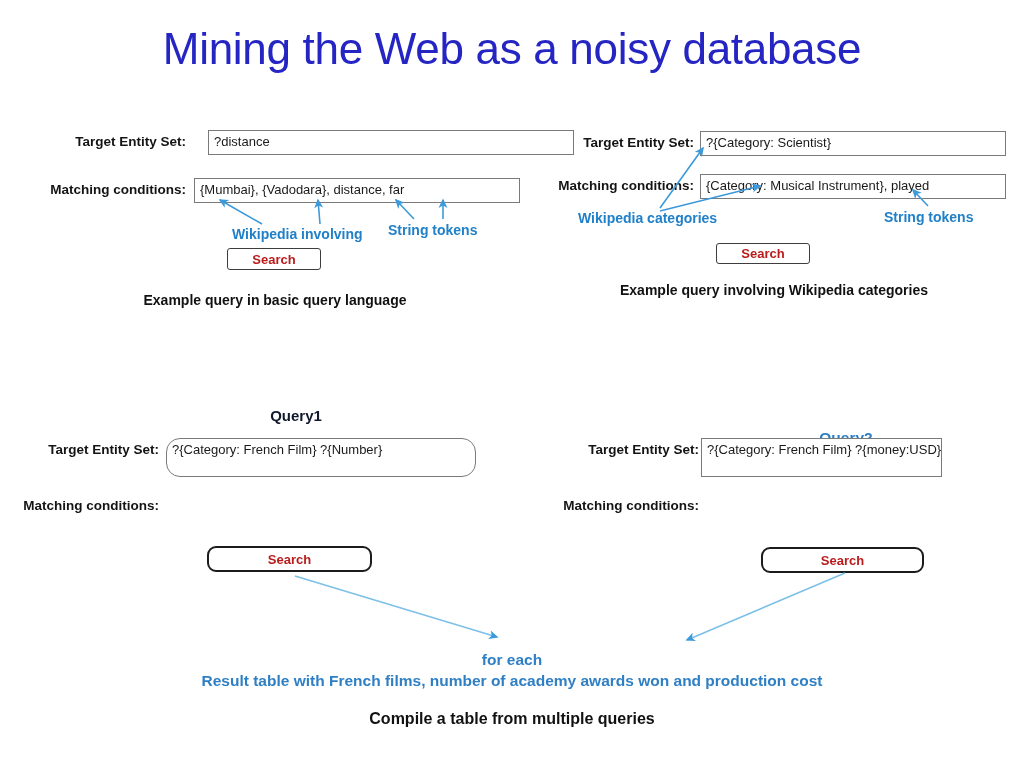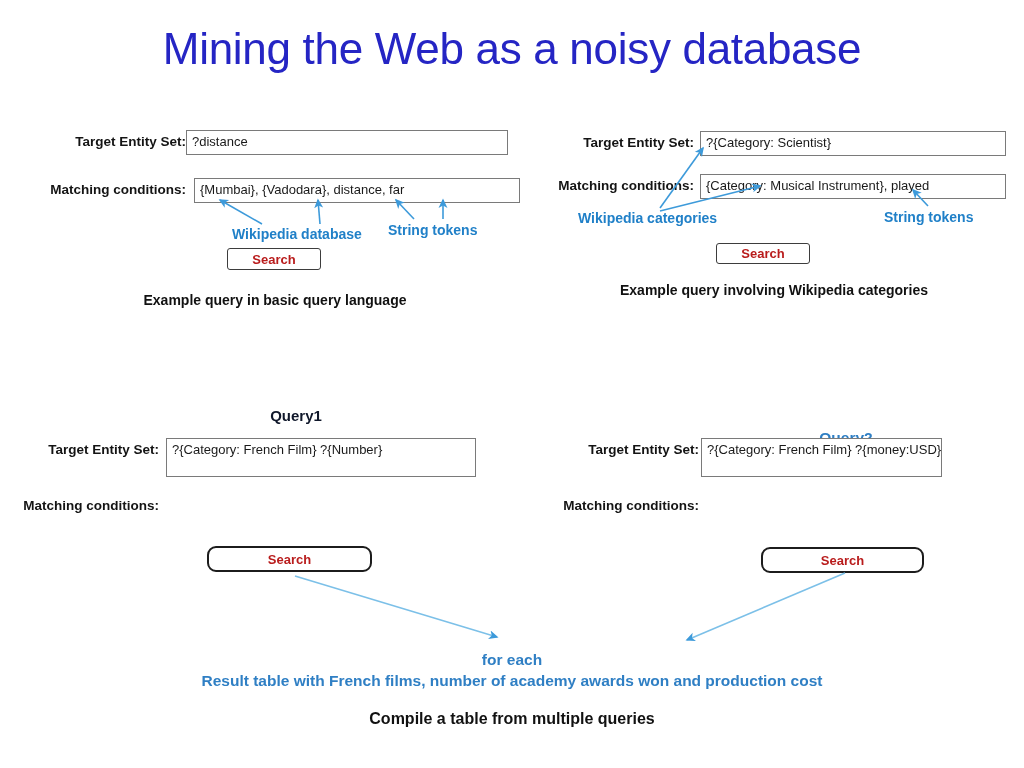--- a/index.html
+++ b/index.html
@@ -120,29 +120,29 @@
 </style>
 </head>
 <body>
 
 <div class="slide-title">Mining the Web as a noisy database</div>
 
 <div class="panel">
 
   <div class="field-row" style="left:36px; top:130px;">
     <div class="field-label" style="width:150px; padding-top:5px;">Target Entity Set:</div>
-    <div class="field-box box-sm" style="width:322px; margin-left:0;">?distance</div>
+    <div class="field-box box-sm" style="width:366px; margin-left:22px;">?distance</div>
   </div>
 
   <div class="field-row" style="left:8px; top:178px;">
     <div class="field-label" style="width:178px; padding-top:5px;">Matching conditions:</div>
     <div class="field-box box-sm" style="width:326px; margin-left:8px;">{Mumbai}, {Vadodara}, distance, far</div>
   </div>
 
-  <div class="annot" style="left:232px; top:226px;">Wikipedia database</div>
+  <div class="annot" style="left:232px; top:226px;">Wikipedia involving</div>
 
   <div class="annot" style="left:388px; top:222px;">String tokens</div>
 
   <div class="search-btn" style="left:227px; top:248px; width:94px; height:22px;">Search</div>
 
   <div class="caption" style="left:0px; top:292px; width:550px;">Example query in basic query language</div>
 </div>
 
 <div class="panel">
 
@@ -164,21 +164,21 @@
 
   <div class="caption" style="left:524px; top:282px; width:500px;">Example query involving Wikipedia categories</div>
 </div>
 
 <div class="panel">
 
   <div class="caption" style="left:220px; top:407px; width:152px; color:#0f172a; font-size:15px;">Query1</div>
 
   <div class="field-row" style="left:34px; top:438px;">
     <div class="field-label" style="width:125px; padding-top:5px;">Target Entity Set:</div>
-    <div class="field-box box-lg" style="width:310px; margin-left:7px;">?{Category: French Film} ?{Number}</div>
+    <div class="field-box box-lg" style="width:310px; margin-left:7px;border-radius:14px;">?{Category: French Film} ?{Number}</div>
   </div>
 
   <div class="field-row" style="left:6px; top:494px;">
     <div class="field-label" style="width:153px; padding-top:5px;">Matching conditions:</div>
   </div>
 
   <div class="search-btn rounded" style="left:207px; top:546px; width:165px; height:26px;">Search</div>
 </div>
 
 <div class="panel">

